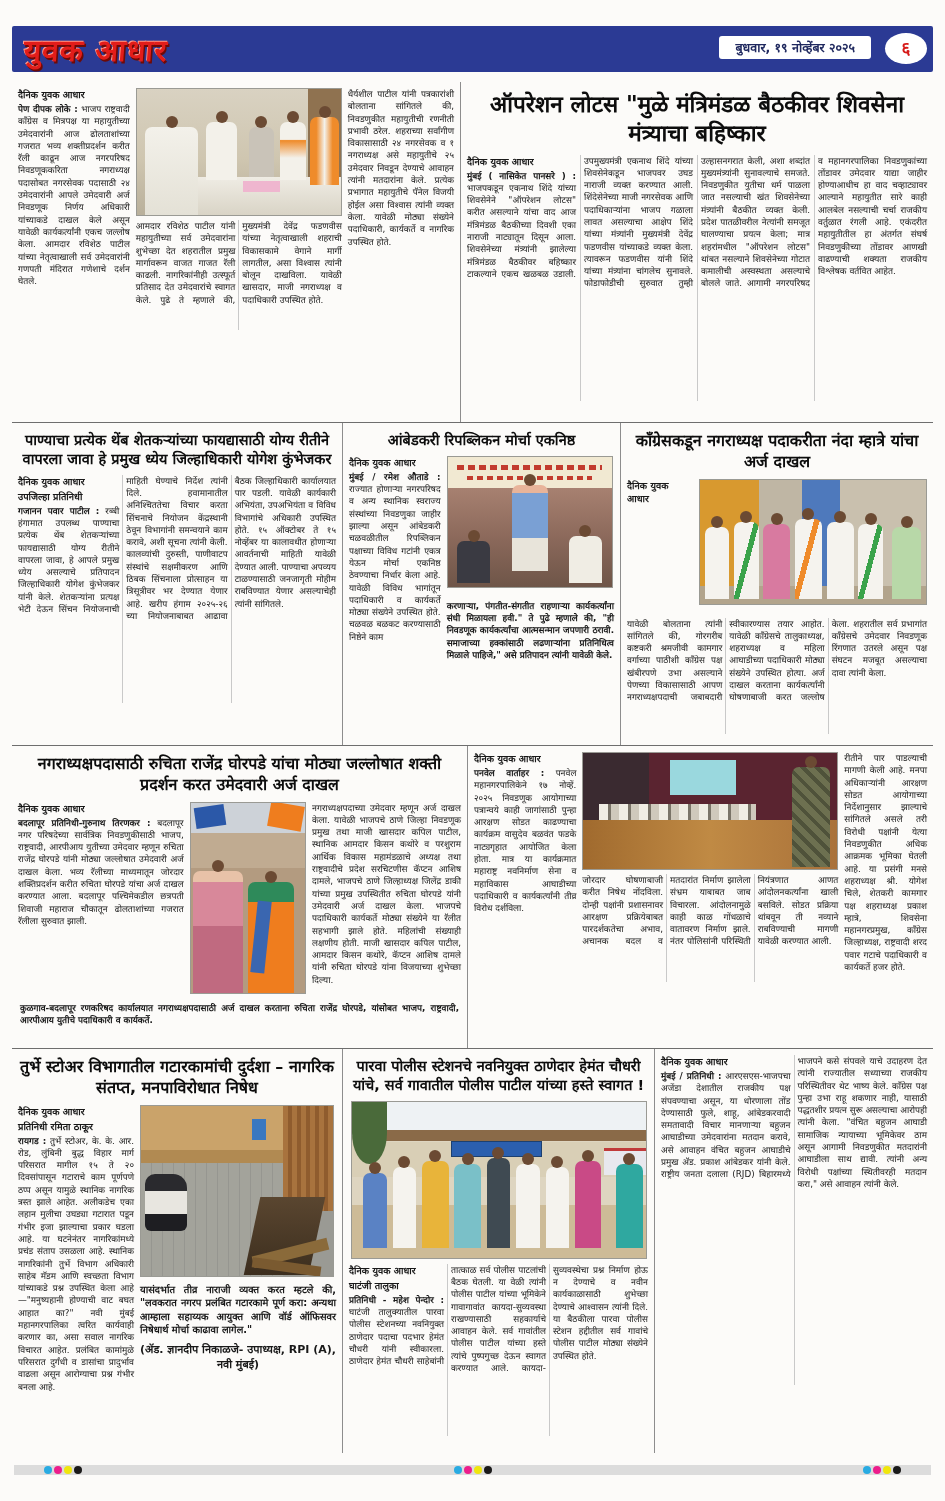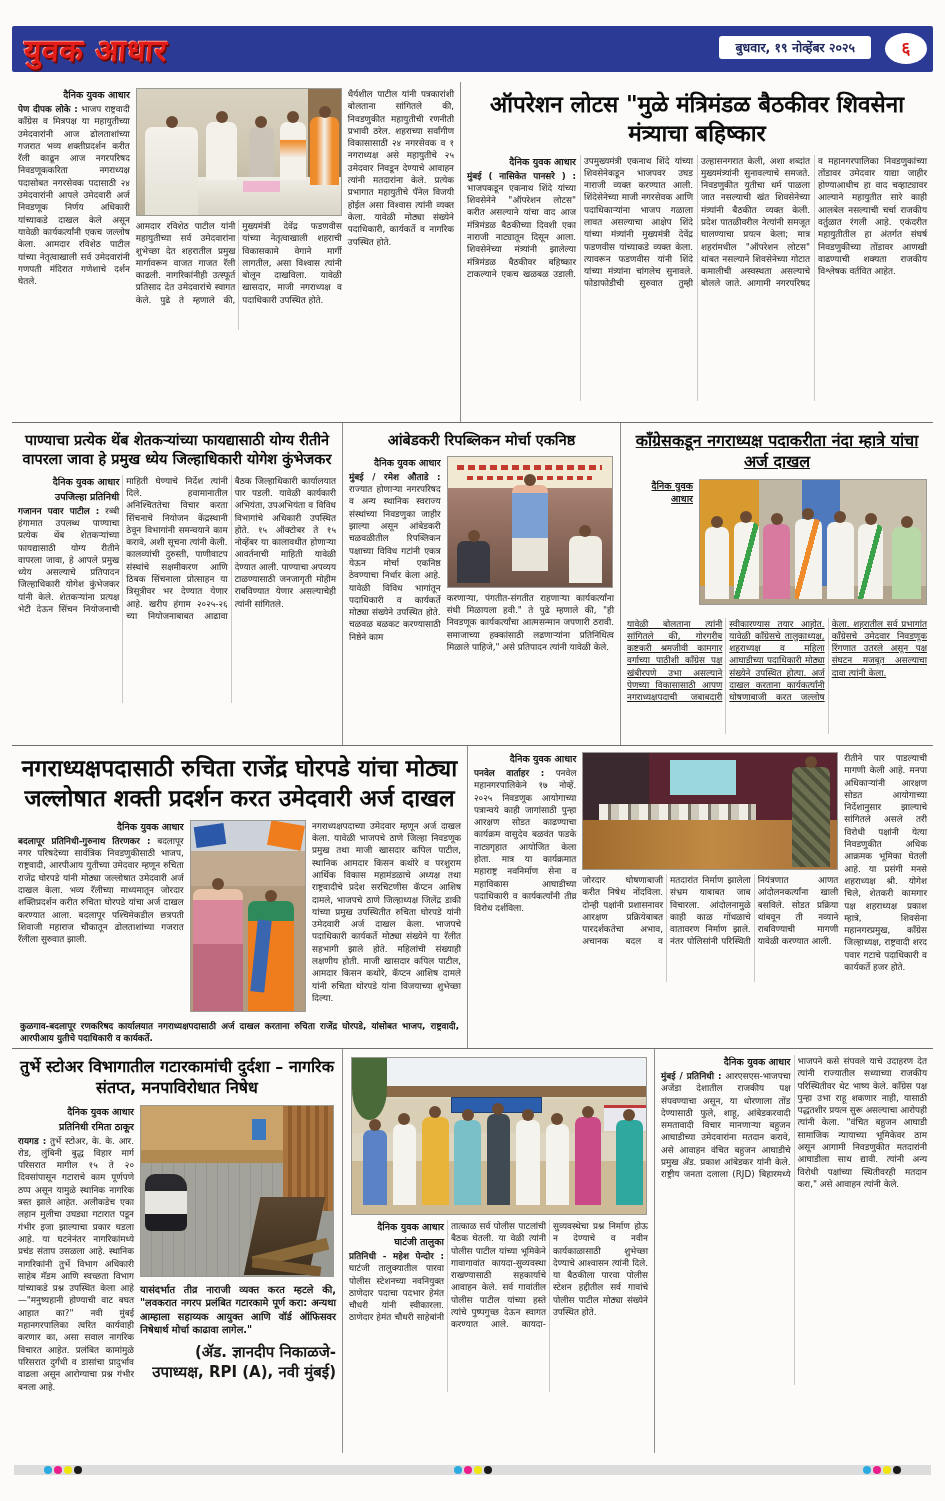--- a/index.html
+++ b/index.html
@@ -16,35 +16,35 @@
   
   .row{display:flex;margin:0 12px;overflow:hidden;}
   .row.ruled{border-top:1px solid #6e6e6e;}
   .r1{height:340px;margin-top:10px;}
   .r2{height:322px;}
   .r3{height:302px;}
   .r4{height:404px;}
   .art{padding:6px 6px 0;overflow:hidden;box-sizing:border-box;height:100%;}
   .art + .art{border-left:1px solid #8d8d8d;}
   .a-pen{width:448px;}  .a-lotus{width:473px;}
-  .a-water{width:330px;} .a-morcha{width:278px;} .a-congress{width:313px;text-decoration:underline;}
+  .a-water{width:330px;} .a-morcha{width:278px;} .a-congress{width:313px;}
   .a-ruchita{width:455px;} .a-arakshan{width:466px;}
   .a-turbhe{width:330px;} .a-parwa{width:312px;} .a-vanchit{width:279px;}
   h1,h2,h3{margin:2px 2px 6px;text-align:center;font-weight:bold;color:#0d0d0d;line-height:1.3;}
-  .h-xl{font-size:22.5px;} .h-lg{font-size:23px;} .h-md{font-size:16px;} .h-sm{font-size:14.5px;}
-  .byline{font-weight:bold;font-size:9.5px;margin:0 0 2px;text-align:right;break-inside:avoid;}
+  .h-xl{font-size:22.5px;} .h-lg{font-size:16px;} .h-md{font-size:16px;} .h-sm{font-size:14.5px;}
+  .byline{font-weight:bold;font-size:9.5px;margin:0 0 2px;text-align:left;break-inside:avoid;}
   .txt{font-size:8.8px;line-height:12.3px;text-align:justify;margin:0;}
   .txt .dl{font-weight:bold;}
   .cols2{columns:2;column-gap:7px;column-rule:1px solid #c9c9c9;}
   .cols3{columns:3;column-gap:7px;column-rule:1px solid #c9c9c9;}
   .cols4{columns:4;column-gap:8px;column-rule:1px solid #c9c9c9;}
   .hbox{display:flex;gap:6px;}
   .caption{font-size:8.8px;font-weight:bold;line-height:12px;text-align:justify;margin:4px 2px 0;}
   .quote{font-size:9.8px;font-weight:bold;line-height:13.5px;text-align:justify;margin:6px 0 4px;}
-  .attrib{font-size:15px;font-weight:bold;text-align:right;margin:0;}
+  .attrib{font-size:11px;font-weight:bold;text-align:center;margin:0;}
   
   .ph{position:relative;overflow:hidden;background:#aaa;border:1px solid #9a9a94;box-sizing:border-box;}
   .ph i{position:absolute;display:block;}
   .f{position:absolute;display:block;border-radius:7px 7px 0 0;}
   .f::before{content:"";position:absolute;top:-11px;left:50%;transform:translateX(-50%);
              width:12px;height:12px;border-radius:50%;background:#6b4a33;}
   
   .regstrip{position:relative;height:10px;background:#dcdcdc;margin:12px 14px 0;}
   .marks{position:absolute;top:1px;display:flex;gap:2px;}
   .mk-l{left:30px;} .mk-c{left:50%;transform:translateX(-50%);} .mk-r{right:30px;}
@@ -116,21 +116,21 @@
         </div>
         <div style="width:168px;">
           <div class="ph" style="width:166px;height:132px;background:linear-gradient(180deg,#b8907e,#8d6a5c 60%,#6e5548);">
             <i style="left:0;top:0;right:0;height:24%;background:#f1e9d2;"></i>
             <i style="left:6%;top:6%;width:88%;height:5px;background:repeating-linear-gradient(90deg,#c23b2e 0 7px,transparent 7px 11px);"></i>
             <i style="left:12%;top:15%;width:76%;height:4px;background:repeating-linear-gradient(90deg,#c23b2e 0 6px,transparent 6px 10px);"></i>
             <b class="f" style="left:39%;top:22%;width:22%;height:66%;background:linear-gradient(180deg,#e8b49a 0 9%,#7aa0d4 9% 62%,#e8e4da 62%);"></b>
             <b class="f" style="left:6%;bottom:3%;width:20%;height:32%;background:#3a3a42;"></b>
             <b class="f" style="right:6%;bottom:3%;width:20%;height:36%;background:#f0ede4;"></b>
           </div>
-          <p class="txt" style="margin-top:4px;">करणाऱ्या, पंगतीत-संगतीत राहणाऱ्या कार्यकर्त्यांना संधी मिळायला हवी." ते पुढे म्हणाले की, "ही निवडणूक कार्यकर्त्यांचा आत्मसन्मान जपणारी ठरावी. समाजाच्या हक्कांसाठी लढणाऱ्यांना प्रतिनिधित्व मिळाले पाहिजे," असे प्रतिपादन त्यांनी यावेळी केले.</p>
+          <p class="txt" style="margin-top:12px;font-weight:bold;">करणाऱ्या, पंगतीत-संगतीत राहणाऱ्या कार्यकर्त्यांना संधी मिळायला हवी." ते पुढे म्हणाले की, "ही निवडणूक कार्यकर्त्यांचा आत्मसन्मान जपणारी ठरावी. समाजाच्या हक्कांसाठी लढणाऱ्यांना प्रतिनिधित्व मिळाले पाहिजे," असे प्रतिपादन त्यांनी यावेळी केले.</p>
         </div>
       </div>
     </div>
 
     <div class="art a-congress">
       <h2 class="h-md">काँग्रेसकडून नगराध्यक्ष पदाकरीता नंदा म्हात्रे यांचा अर्ज दाखल</h2>
       <div class="hbox" style="height:134px;">
         <div style="width:66px;">
           <p class="byline">दैनिक युवक आधार</p>
         </div>
@@ -213,20 +213,21 @@
             <i style="right:2%;bottom:10%;width:40%;height:7%;background:#8a6a3a;transform:rotate(-14deg);"></i>
             <i style="right:6%;bottom:2%;width:36%;height:6%;background:#7a5a30;transform:rotate(8deg);"></i>
           </div>
           <p class="quote">यासंदर्भात तीव्र नाराजी व्यक्त करत म्हटले की, "लवकरात नगरप प्रलंबित गटारकामे पूर्ण करा: अन्यथा आम्हाला सहाय्यक आयुक्त आणि वॉर्ड ऑफिसवर निषेधार्थ मोर्चा काढावा लागेल."</p>
           <p class="attrib">(ॲड. ज्ञानदीप निकाळजे- उपाध्यक्ष, RPI (A), नवी मुंबई)</p>
         </div>
       </div>
     </div>
 
     <div class="art a-parwa">
+      <h2 class="h-sm">पारवा पोलीस स्टेशनचे नवनियुक्त ठाणेदार हेमंत चौधरी यांचे, सर्व गावातील पोलीस पाटील यांच्या हस्ते स्वागत !</h2>
       <div class="ph" style="width:296px;height:158px;margin:2px auto 5px;background:linear-gradient(180deg,#eef2f4 0 22%,#ded5c0 22%);">
         <i style="left:0;top:26%;right:0;height:22%;background:#d9cfb6;"></i>
         <i style="left:8%;top:18%;right:0;height:7%;background:#8a6a48;"></i>
         <i style="left:34%;top:25%;width:30%;height:9%;background:#2b5fae;border:1px solid #1d406f;"></i>
         <i style="left:0;top:0;width:12%;height:40%;background:#4a6a3a;border-radius:0 0 50% 50%;"></i>
         <i style="right:0;top:30%;width:14%;height:15%;background:#e8e8ee;border-top:3px solid #c03a3a;"></i>
         <i style="left:0;bottom:0;right:0;height:34%;background:#cdbb97;"></i>
         <b class="f" style="left:4%;bottom:6%;width:8%;height:48%;background:#5a82c4;"></b>
         <b class="f" style="left:14%;bottom:6%;width:8%;height:52%;background:#f5f3ee;"></b>
         <b class="f" style="left:24%;bottom:6%;width:9%;height:56%;background:#e8b43a;"></b>

